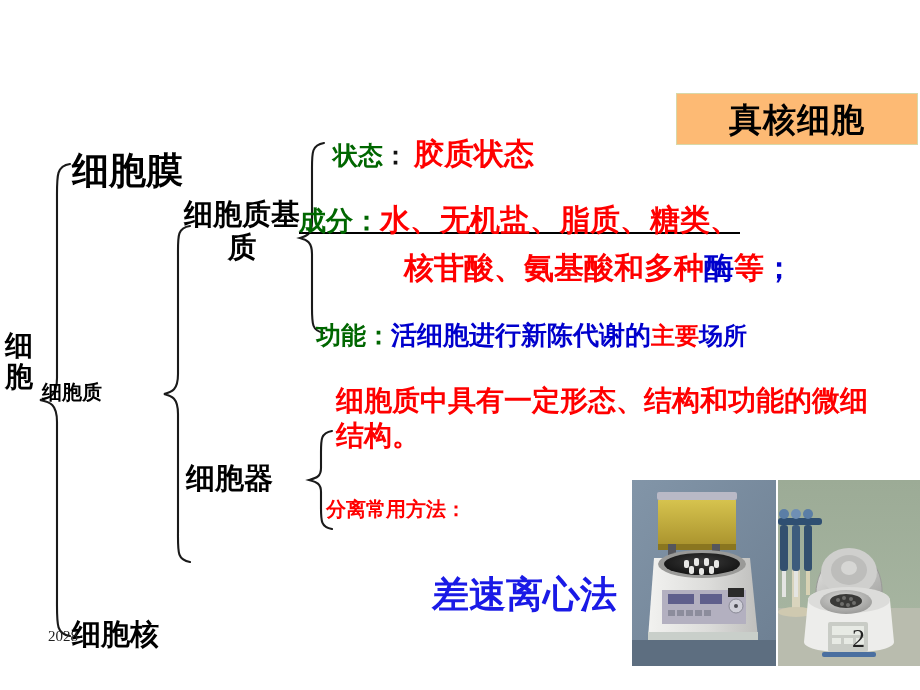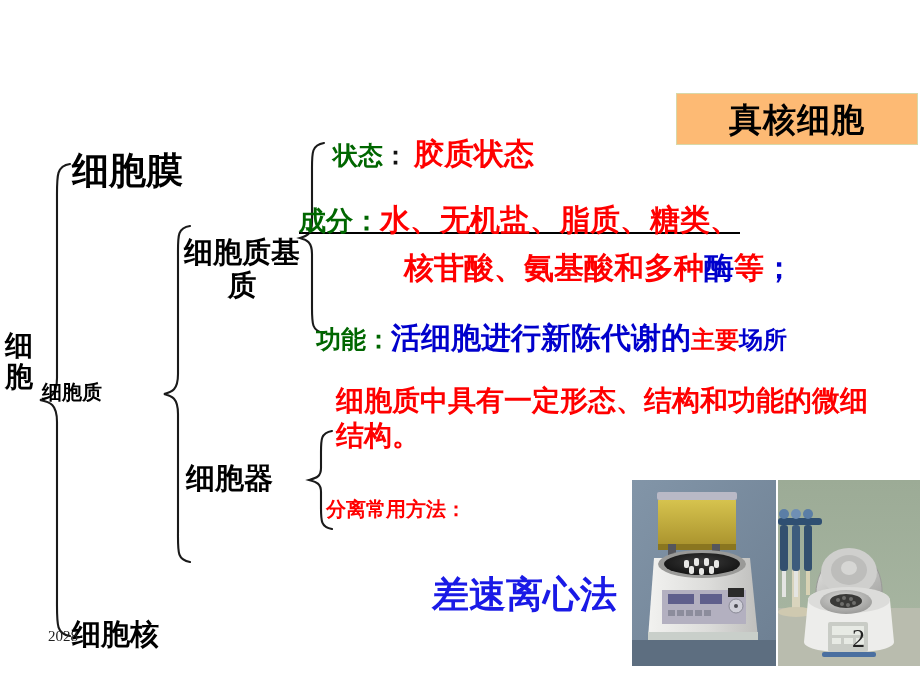--- a/index.html
+++ b/index.html
@@ -22,42 +22,42 @@
     font-size:33px;font-weight:bold;color:#000000;
     letter-spacing:1px;line-height:1;
   }
 
   
   .lbl{font-weight:bold;color:#000;line-height:1.0;}
   #lbl-cell{left:2px;top:330px;font-size:28px;width:34px;white-space:normal;text-align:center;line-height:1.12;}
   #lbl-membrane{left:72px;top:152px;font-size:37px;}
   #lbl-cytoplasm{left:42px;top:382px;font-size:20px;}
   #lbl-nucleus{left:72px;top:620px;font-size:29px;}
-  #lbl-cytosol{left:182px;top:198px;font-size:29px;width:120px;white-space:normal;text-align:center;line-height:1.15;margin-top:38px;}
+  #lbl-cytosol{left:182px;top:198px;font-size:29px;width:120px;white-space:normal;text-align:center;line-height:1.15;}
   #lbl-organelle{left:186px;top:464px;font-size:29px;}
 
   
   svg.brace{position:absolute;overflow:visible;}
   svg.brace path{fill:none;stroke:#1a1a1a;}
 
   
   .key{color:#006600;font-weight:bold;}
   .red{color:#ff0000;font-weight:bold;}
   .blue{color:#0000cc;font-weight:bold;}
   .blk{color:#111111;font-weight:bold;}
 
   #row-state{left:316px;top:134px;font-size:25px;margin-left:17px;}
   #row-state .val{font-size:30px;margin-left:6px;}
 
   #row-comp{left:299px;top:200px;font-size:27px;text-decoration:underline;}
   #row-comp .val{font-size:30px;}
   #row-comp2{left:404px;top:248px;font-size:30px;}
 
   #row-func{left:316px;top:318px;font-size:25px;}
-  #row-func .mid{font-size:30px;}
+  #row-func .mid{font-size:26px;}
   #row-func .big{font-size:24px;}
 
   #para-organelle{left:336px;top:383px;font-size:28px;width:540px;
       white-space:normal;line-height:1.25;color:#ff0000;font-weight:bold;}
 
   #row-method{left:326px;top:496px;font-size:20px;color:#ff0000;font-weight:bold;}
   #row-answer{left:432px;top:570px;font-size:37px;color:#1a1ae6;font-weight:bold;}
 
   
   .photo{position:absolute;overflow:hidden;}

